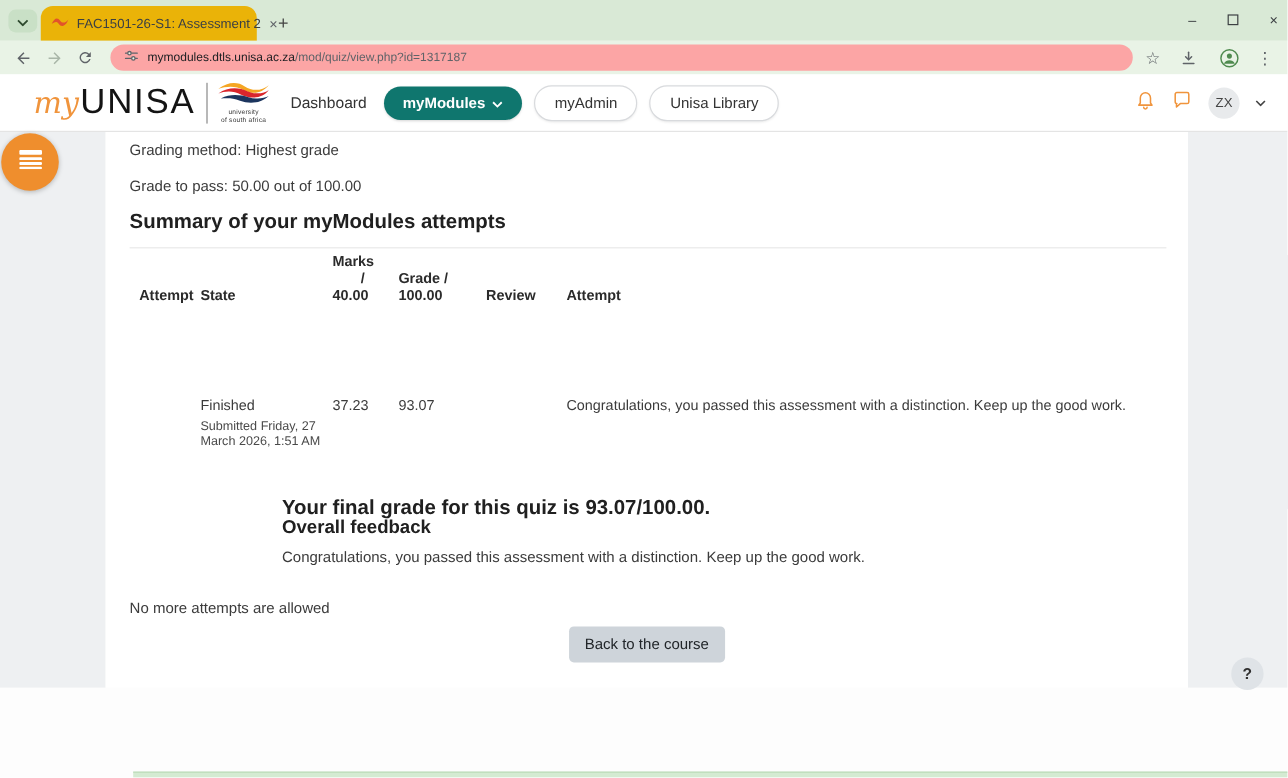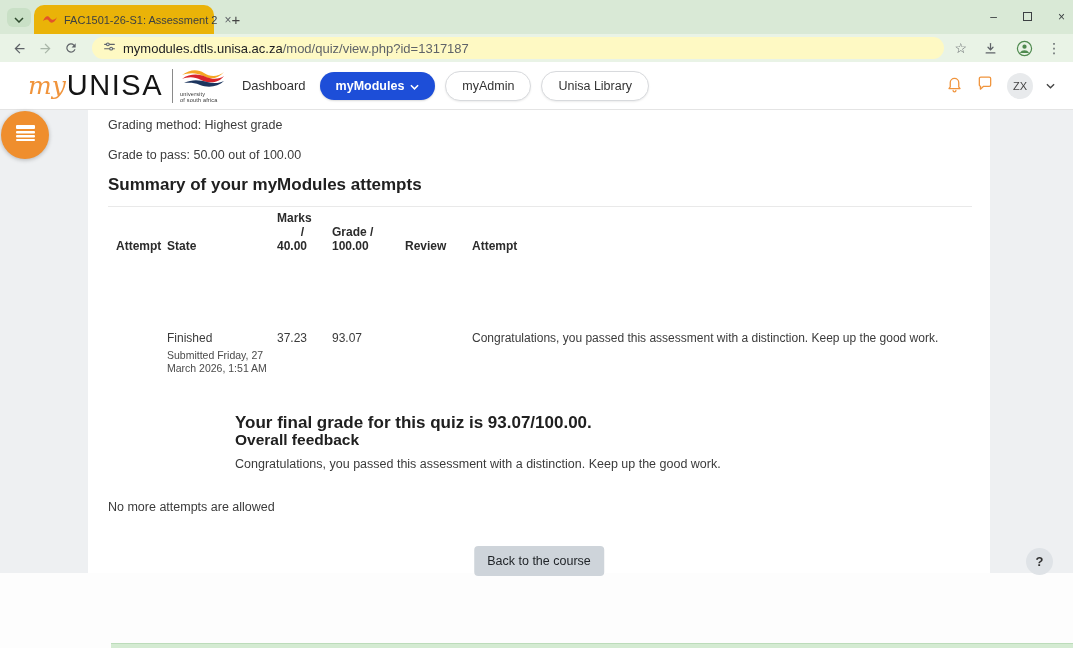--- a/index.html
+++ b/index.html
@@ -45,55 +45,55 @@
   }
 
   .toolbar {
     position:absolute; left:0; top:34px; width:1073px; height:28px;
     background:#e9f3e6;
     display:flex; align-items:center; padding:0 8px; gap:4px;
   }
   .nav-ic { width:22px; height:22px; display:flex; align-items:center; justify-content:center; cursor:pointer; }
   .omnibox {
     flex:1; height:22px; margin:0 6px;
-    background:#fef9c3; border-radius:12px;
+    background:#fca5a5; border-radius:12px;
     display:flex; align-items:center; gap:7px; padding:0 11px;
-    font-size:13px; white-space:nowrap; overflow:hidden;text-align:center;
+    font-size:10px; white-space:nowrap; overflow:hidden;text-align:center;
   }
   .omni-host { color:#202124; }
   .omni-path { color:#5f6368; }
   .tb-right { display:flex; align-items:center; gap:12px; margin-right:4px; }
   .star-ic { font-size:14px; color:#5f6368; cursor:pointer; }
   .dots-ic { font-size:14px; color:#5f6368; cursor:pointer; letter-spacing:0; }
 
   
   .siteheader {
     position:absolute; left:0; top:62px; width:1073px; height:48px;
     background:#ffffff; border-bottom:1px solid #e4e4e4;
     display:flex; align-items:center; padding:0 18px 0 28px;
   }
-  .logo { display:flex; align-items:center; cursor:pointer; }
+  .logo { display:flex; align-items:center; cursor:pointer;text-align:center; }
   .logo-my {
     font-family:"DejaVu Serif", serif; font-style:italic;
     font-size:25px; color:#f0943c; margin-right:1px;
   }
   .logo-unisa {
     font-size:29px; color:#141414; letter-spacing:1.5px; font-weight:400;
   }
   .logo-divider { width:1px; height:34px; background:#8a8a8a; margin:0 7px 0 9px; }
   .logo-flame-block { display:flex; flex-direction:column; line-height:1; }
   .logo-sub { font-size:5.5px; color:#333; letter-spacing:.2px; margin-top:1px; }
 
   .mainnav { display:flex; align-items:center; gap:10px; margin-left:12px; }
   .nav-link { font-size:13px; color:#333; padding:0 4px; cursor:pointer; }
   .pill {
     border-radius:17px; padding:7px 16px; font-size:12.5px;
     display:flex; align-items:center; gap:6px; cursor:pointer; white-space:nowrap;
   }
-  .pill-primary { background:#1d4ed8; color:#fff; font-weight:700; box-shadow:0 1px 2px rgba(0,0,0,.15);align-items:flex-end; }
+  .pill-primary { background:#0f766e; color:#fff; font-weight:700; box-shadow:0 1px 2px rgba(0,0,0,.15);align-items:flex-end; }
   .pill-outline { background:#fff; color:#333; border:1px solid #d8dadd; box-shadow:0 1px 2px rgba(0,0,0,.08);align-items:flex-end; }
 
   .header-right { margin-left:auto; display:flex; align-items:center; gap:13px; }
   .avatar {
     width:26px; height:26px; border-radius:50%; background:#e8eaec;
     display:flex; align-items:center; justify-content:center;
     font-size:11px; color:#444; cursor:pointer;
   }
   .hdr-caret { cursor:pointer; display:flex; align-items:center; }
 
@@ -153,21 +153,21 @@
     position:absolute; left:147px; top:303px;
     font-size:17px; font-weight:700; color:#202020;
   }
   .overall-h {
     position:absolute; left:147px; top:321px;
     font-size:15.5px; font-weight:700; color:#202020;
   }
   .overall-text { position:absolute; left:147px; top:347px; font-size:12.5px; }
   .no-more { position:absolute; left:20px; top:390px; }
   .back-btn {
-    position:absolute; top:436px; left:50%; transform:translateX(-50%);
+    position:absolute; top:412px; left:50%; transform:translateX(-50%);
     background:#ced4da; color:#212529; border:none; border-radius:4px;
     padding:8px 13px; font-size:12.5px; font-family:inherit; cursor:pointer;
     white-space:nowrap;
   }
 
   .green-bar {
     position:absolute; left:111px; right:0; bottom:0; height:5px;
     background:#d4ebd2; border-top:1px solid #bcdcba;
   }
 </style>

